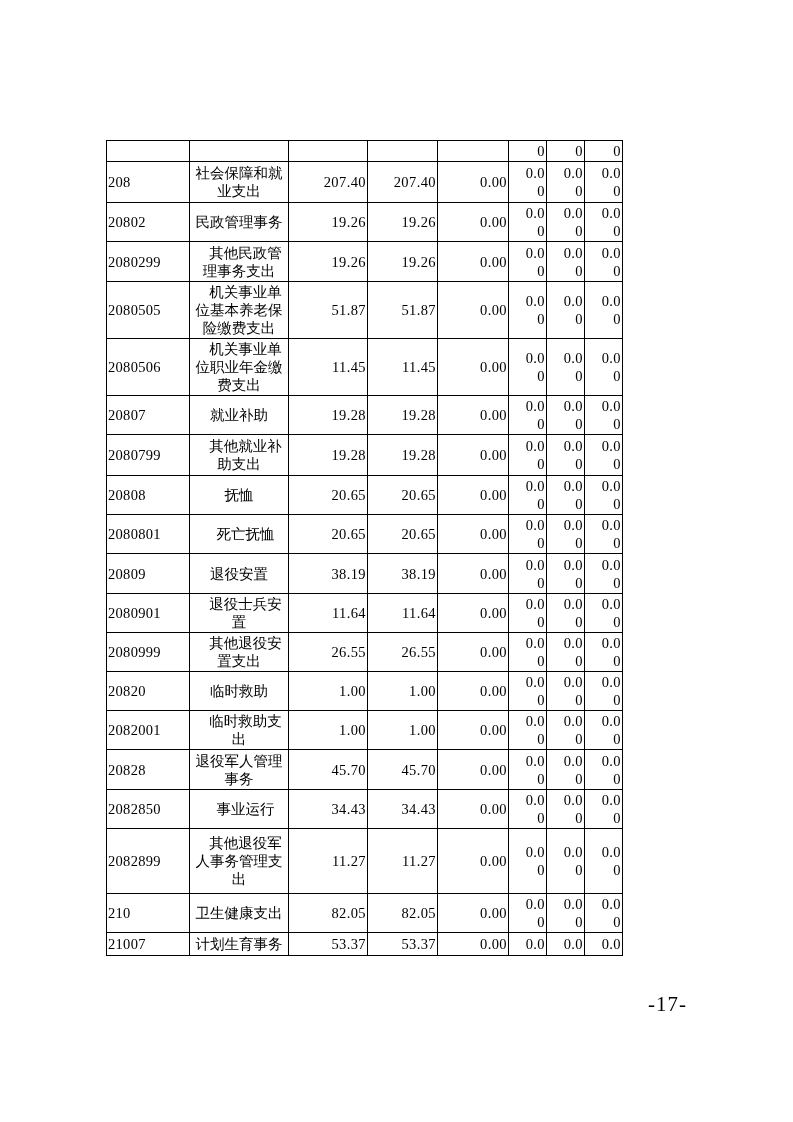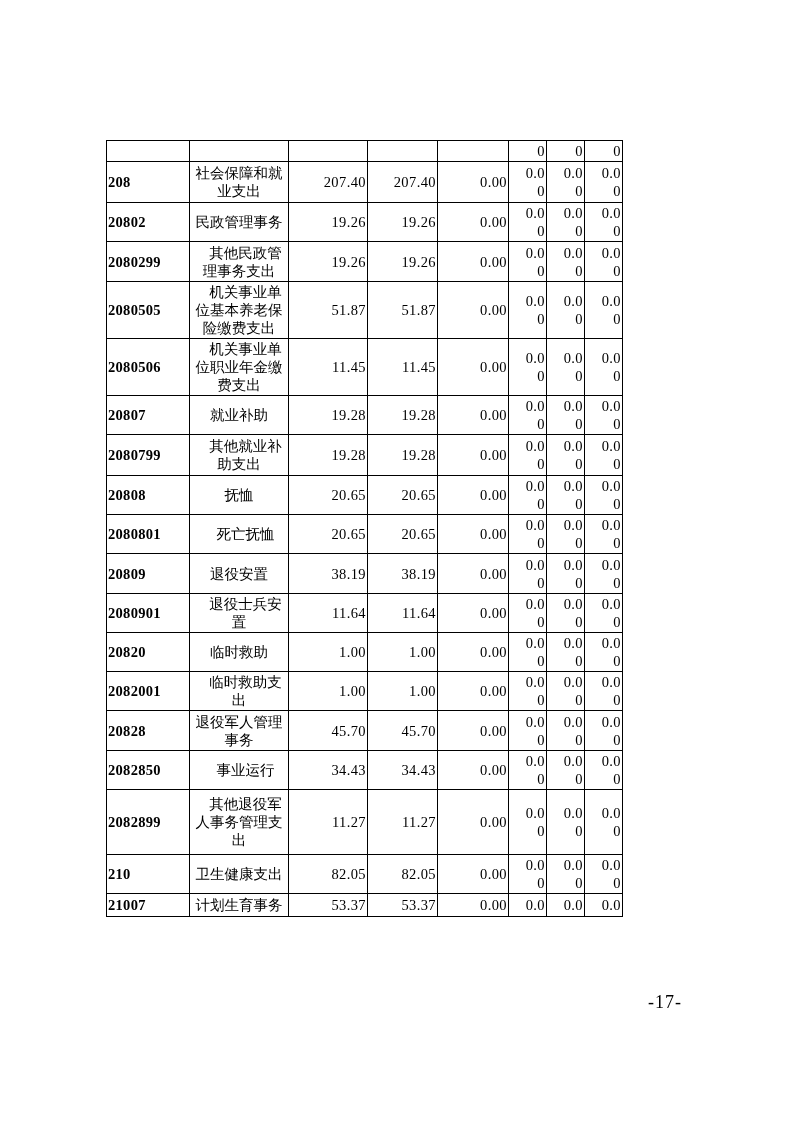--- a/index.html
+++ b/index.html
@@ -31,21 +31,20 @@
     line-height: 18px;
     padding: 1px 1px;
     overflow: hidden;
     word-break: break-all;
   }
   td.code {
     text-align: left;
     padding-left: 6px;
     font-size: 15px;
     letter-spacing: 0.3px;
-    font-weight: bold;
   }
   td.name {
     text-align: center;
     padding-left: 6px;
     padding-right: 1px;
     line-height: 19px;
     font-size: 14.5px;
   }
   td.name.indent {
     text-indent: 13px;
@@ -64,21 +63,21 @@
     font-size: 14.5px;
     letter-spacing: 0.4px;
   }
   td.zero .zline {
     text-align: right;
   }
   .page-number {
     position: absolute;
     left: 648px;
     top: 992px;
-    font-size: 18px;
+    font-size: 21px;
     letter-spacing: 1px;
   }
 </style>
 </head>
 <body>
 
 <div class="page">
 
   <table class="budget-table">
     <colgroup>
@@ -311,20 +310,39 @@
           <td class="zero">
             <div class="zline">0.0</div>
             <div class="zline">0</div>
           </td>
           <td class="zero">
             <div class="zline">0.0</div>
             <div class="zline">0</div>
           </td>
         </tr>
         <tr style="height: 37px;">
+          <td class="code">2080999</td>
+          <td class="name indent">其他退役安置支出</td>
+          <td class="num">26.55</td>
+          <td class="num">26.55</td>
+          <td class="num">0.00</td>
+          <td class="zero">
+            <div class="zline">0.0</div>
+            <div class="zline">0</div>
+          </td>
+          <td class="zero">
+            <div class="zline">0.0</div>
+            <div class="zline">0</div>
+          </td>
+          <td class="zero">
+            <div class="zline">0.0</div>
+            <div class="zline">0</div>
+          </td>
+        </tr>
+        <tr style="height: 37px;">
           <td class="code">20820</td>
           <td class="name">临时救助</td>
           <td class="num">1.00</td>
           <td class="num">1.00</td>
           <td class="num">0.00</td>
           <td class="zero">
             <div class="zline">0.0</div>
             <div class="zline">0</div>
           </td>
           <td class="zero">

